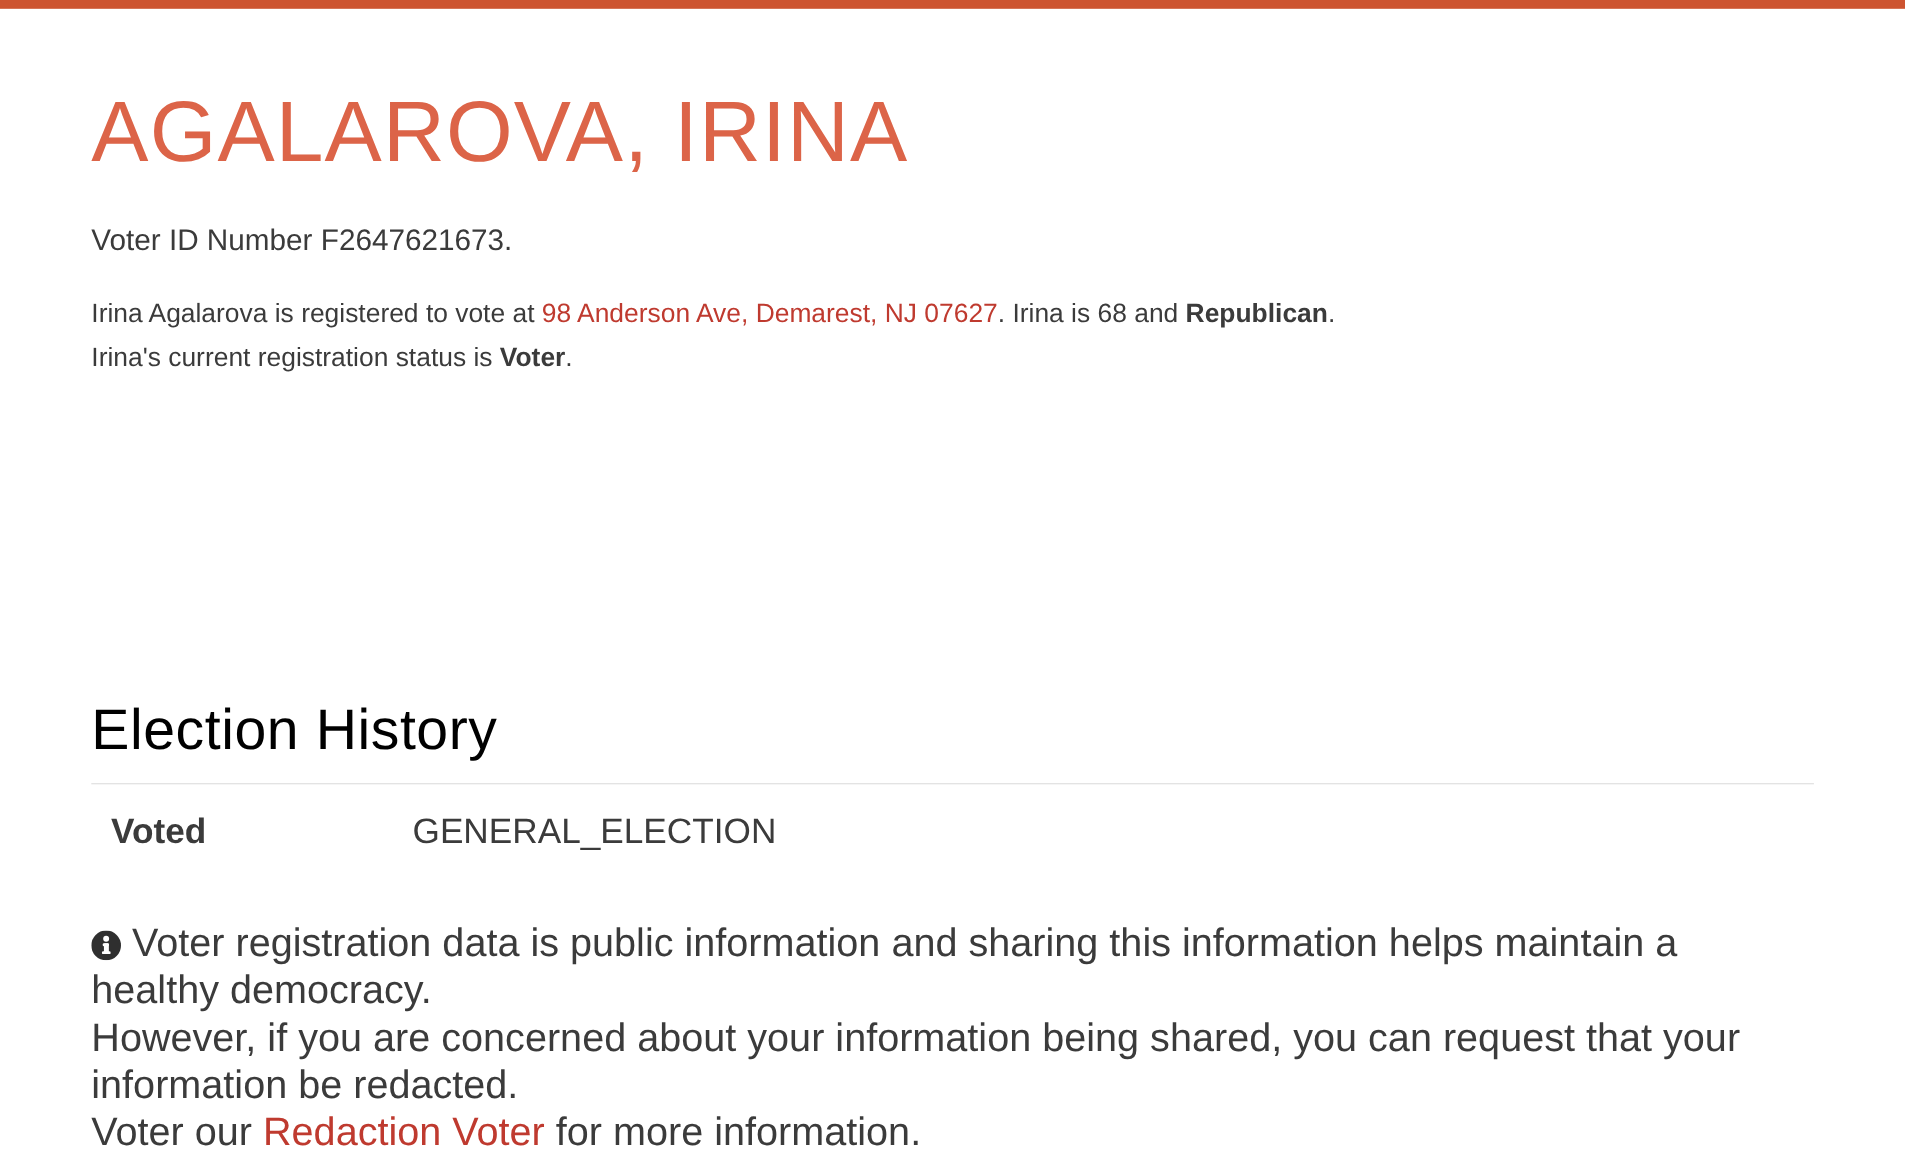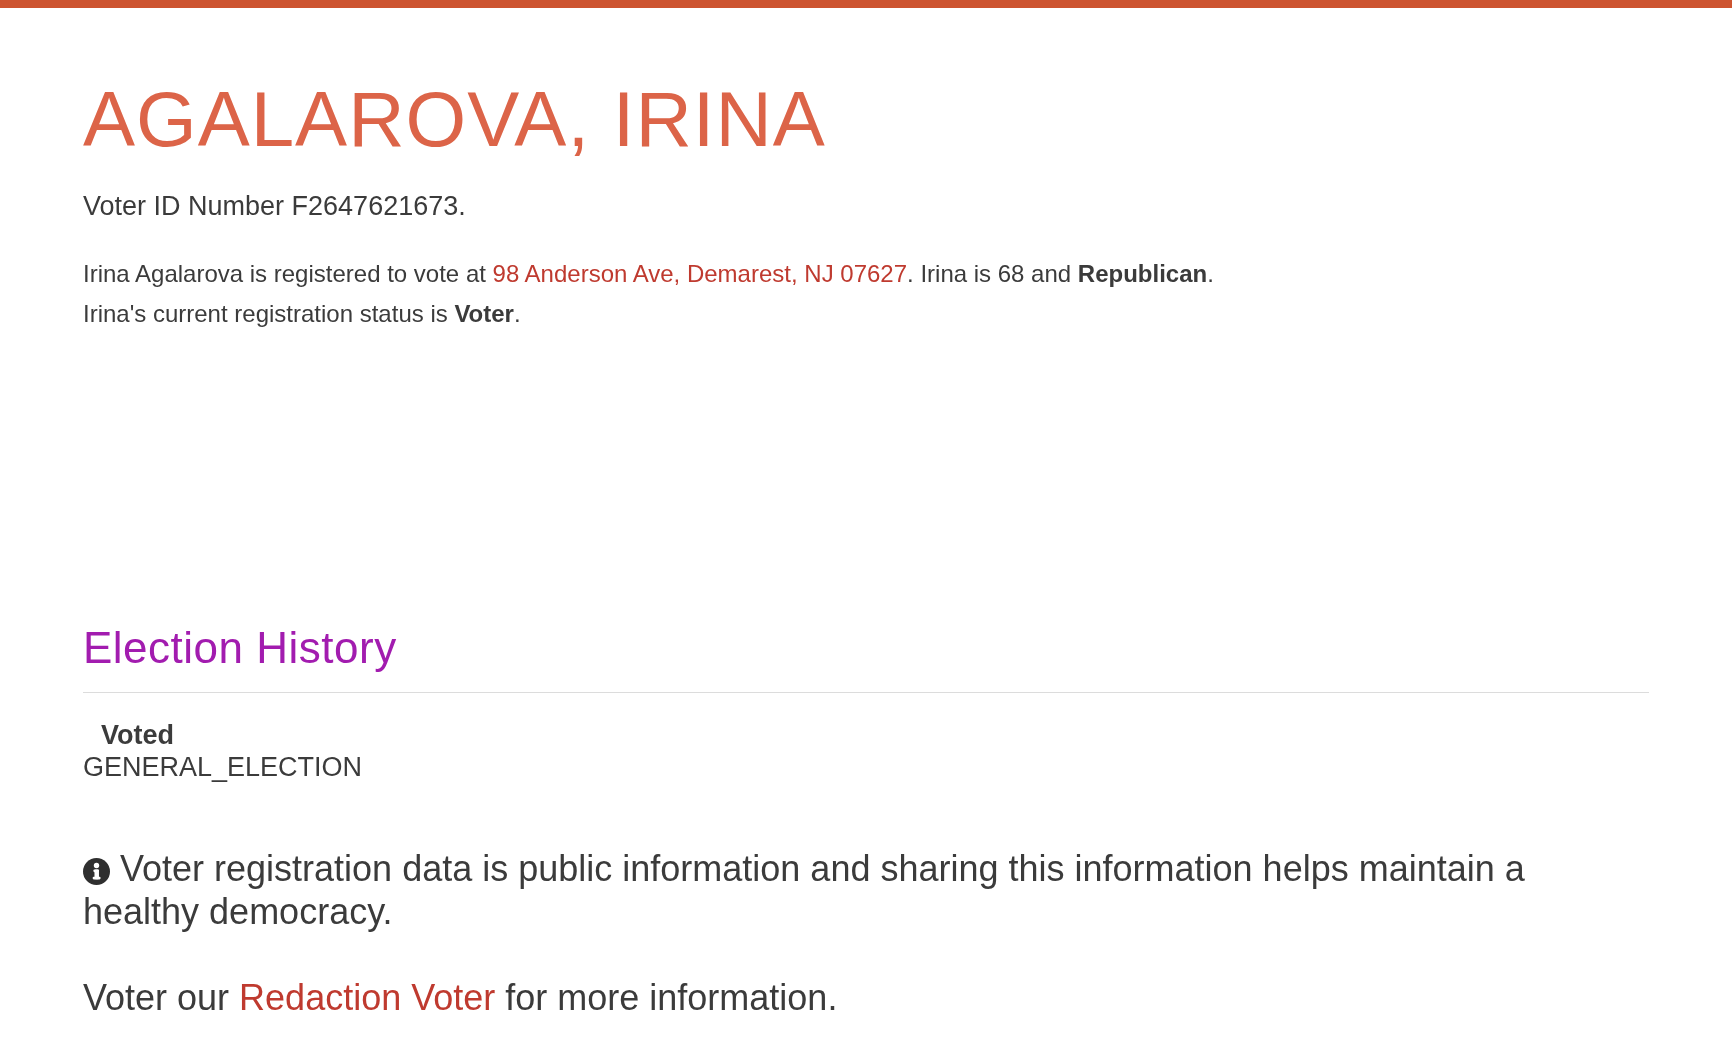--- a/index.html
+++ b/index.html
@@ -25,55 +25,54 @@
   }
   h1.voter-name {
     margin: 72px 0 0 0;
     font-size: 78px;
     line-height: 1;
     font-weight: 300;
     letter-spacing: 1px;
     color: #dc6448;
   }
   p.voter-id {
-    margin: 32px 0 0 0;
+    margin: 44px 0 0 0;
     font-size: 27px;
     line-height: 32px;
   }
   p.registration {
     margin: 32px 0 0 0;
     font-size: 24px;
     line-height: 40px;
     max-width: 1530px;
   }
   a.inline-link {
     color: #bf3a2f;
     text-decoration: none;
     cursor: pointer;
   }
   strong { font-weight: bold; }
   h2.section-heading {
     margin: 292px 0 22px 0;
-    font-size: 44px;
+    font-size: 52px;
     line-height: 1;
     font-weight: 300;
     letter-spacing: 0.5px;
-    color: #a21caf;
+    color: #000000;
   }
   .history-table {
     border-top: 1px solid #dcdcdc;
     width: 100%;
   }
   .history-row {
     display: flex;
     align-items: flex-start;
     padding: 26px 0 30px 0;
-    font-size: 27px;
+    font-size: 32px;
     line-height: 32px;
-    flex-direction: column;
   }
   .cell-action {
     width: 292px;
     padding-left: 18px;
     box-sizing: border-box;
     font-weight: bold;
   }
   .cell-election {
     width: 838px;
   }
@@ -115,15 +114,15 @@
       <div class="cell-election">GENERAL_ELECTION</div>
     </div>
   </div>
 
   <p class="notice"><svg class="info-icon" viewBox="0 0 24 24" xmlns="http://www.w3.org/2000/svg">
         <circle cx="12" cy="12" r="12" fill="#2f2f2f"></circle>
         <circle cx="12" cy="6.6" r="2.4" fill="#ffffff"></circle>
         <rect x="9.2" y="10.2" width="5" height="2.4" rx="1" fill="#ffffff"></rect>
         <rect x="10.2" y="10.2" width="4" height="8.6" rx="1" fill="#ffffff"></rect>
         <rect x="8.6" y="16.6" width="7" height="2.4" rx="1" fill="#ffffff"></rect>
-      </svg><span>Voter registration data is public information and sharing this information helps maintain a healthy democracy.</span><br><br><span>Voter our </span><a class="inline-link">Redaction Voter</a><span> for more information.</span></p>
+      </svg><span>Voter registration data is public information and sharing this information helps maintain a healthy democracy.</span><br><span>However, if you are concerned about your information being shared, you can request that your information be redacted.</span><br><span>Voter our </span><a class="inline-link">Redaction Voter</a><span> for more information.</span></p>
 
 </div>
 
 </body></html>

